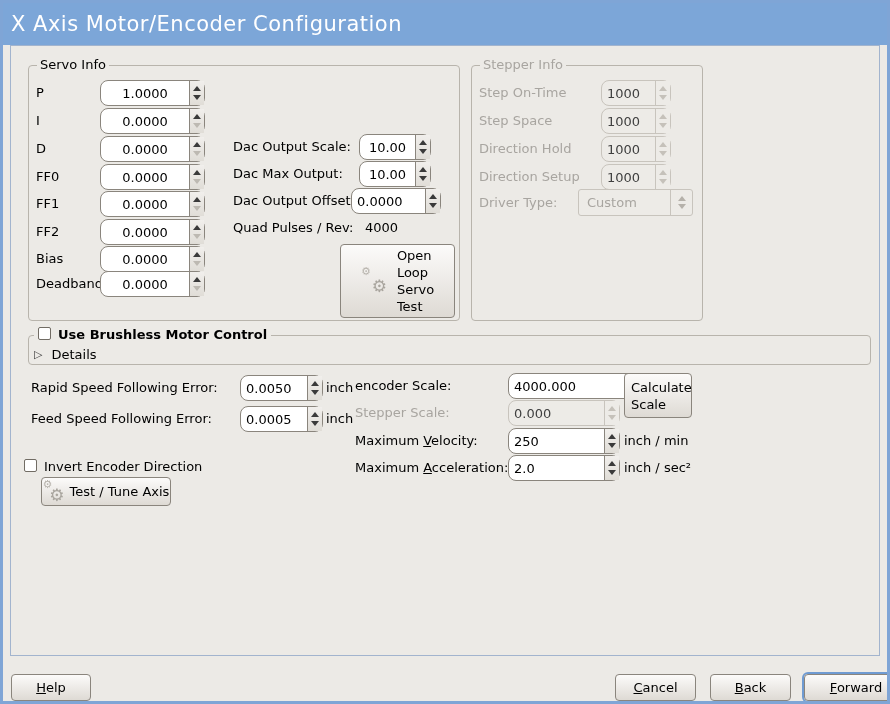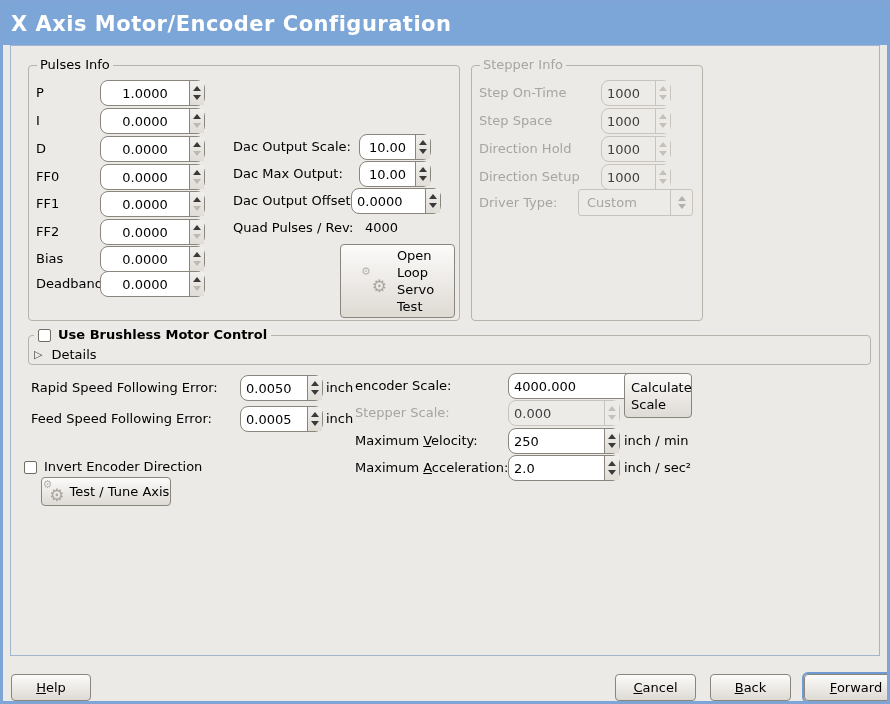--- a/index.html
+++ b/index.html
@@ -7,21 +7,21 @@
   .window {
     position:relative; width:890px; height:704px;
     background:#ECEAE6; border:3px solid #7FA5D6;
     font-family:"DejaVu Sans","Liberation Sans",sans-serif;
     font-size:13px; color:#000; overflow:hidden;
   }
   .titlebar {
     position:absolute; left:0; top:0; right:0; height:42px;
     background:#7CA6D8; display:flex; align-items:center; padding-left:8px;
   }
-  .titlebar span { font-size:21px; font-weight:bold; color:#ffffff; letter-spacing:0.5px; }
+  .titlebar span { font-size:21px; font-weight:normal; color:#ffffff; letter-spacing:0.5px; }
   .content-frame {
     position:absolute; left:7px; top:42px; width:870px; height:611px;
     border:1px solid #A2B4CE;
   }
   .frame { position:absolute; border:1px solid #B8B4AC; border-radius:4px; }
   .legend { position:absolute; top:-9px; left:8px; background:#ECEAE6; padding:0 3px; font-size:13px; white-space:nowrap; }
   .legend.dis { color:#A8A5A0; }
   .lbl { position:absolute; height:26px; line-height:26px; white-space:nowrap; }
   .lbl.dis { color:#A8A5A0; }
   .bold { font-weight:bold; }
@@ -54,42 +54,42 @@
   .btn { position:absolute; display:flex; align-items:center; justify-content:center;
     background:linear-gradient(#FCFBFA,#DEDAD4); border:1px solid #8A857D; border-radius:4px;
     font-size:13px; cursor:default; }
   .btn.focus { box-shadow:0 0 0 2px #6F9BD2; }
   .btn-lines span { display:block; line-height:17px; text-align:left; }
 
   .gears { position:relative; width:26px; height:26px; display:inline-block; flex:none; }
   .gears .g1 { position:absolute; right:0; bottom:-2px; font-size:17px; color:#A9A59E; font-style:normal; }
   .gears .g2 { position:absolute; left:0; top:-3px; font-size:11px; color:#B7B3AC; font-style:normal; }
 
-  .cbwrap { position:absolute; display:flex; align-items:flex-end; gap:7px; }
+  .cbwrap { position:absolute; display:flex; align-items:flex-start; gap:7px; }
   .cbwrap.masked { background:#ECEAE6; padding:0 4px; }
   .cb { position:relative; width:13px; height:13px; background:#fff; border:1px solid #716C64; border-radius:2px; flex:none; }
   .cb.checked::after { content:"✓"; position:absolute; left:0px; top:-3px; font-size:14px; font-weight:bold; color:#1a1a1a; }
   .cblabel.hl { background:#C9D9EC; border:1px solid #89A5C9; padding:1px 4px; }
 
   .expander { position:absolute; display:flex; align-items:center; gap:9px; }
   .expander .tri { font-size:11px; color:#333; }
 
   .static-val { position:absolute; height:26px; line-height:26px; white-space:nowrap; }
 </style>
 </head>
 <body>
 
 <div class="window">
   <div class="titlebar">
     <span>X Axis Motor/Encoder Configuration</span>
   </div>
   <div class="content-frame"></div>
 
   <div class="frame" style="left:25px;top:62px;width:432px;height:256px">
-    <span class="legend">Pulses Info</span>
+    <span class="legend">Servo Info</span>
   </div>
 
   <div class="lbl" style="left:33px;top:77px">P</div>
   <div class="lbl" style="left:33px;top:105px">I</div>
   <div class="lbl" style="left:33px;top:133px">D</div>
   <div class="lbl" style="left:33px;top:161px">FF0</div>
   <div class="lbl" style="left:33px;top:188px">FF1</div>
   <div class="lbl" style="left:33px;top:216px">FF2</div>
   <div class="lbl" style="left:33px;top:243px">Bias</div>
   <div class="lbl" style="left:33px;top:268px">Deadband</div>

